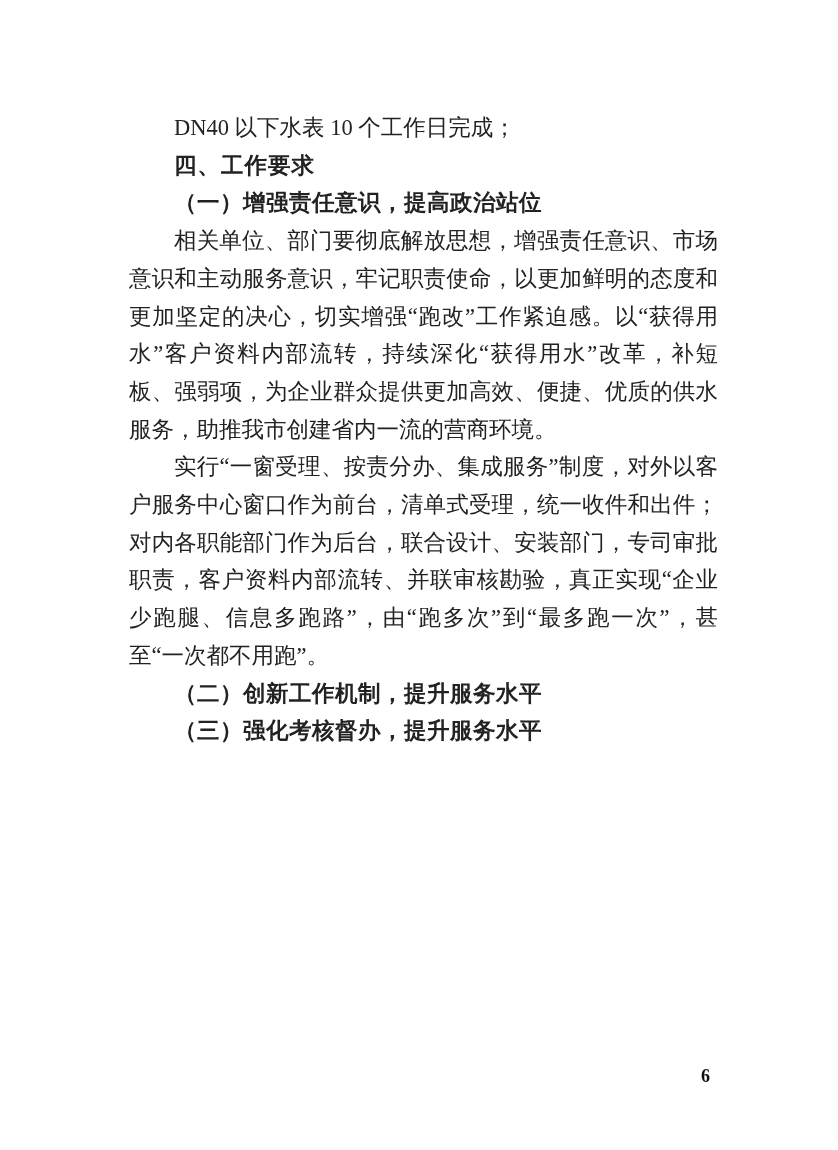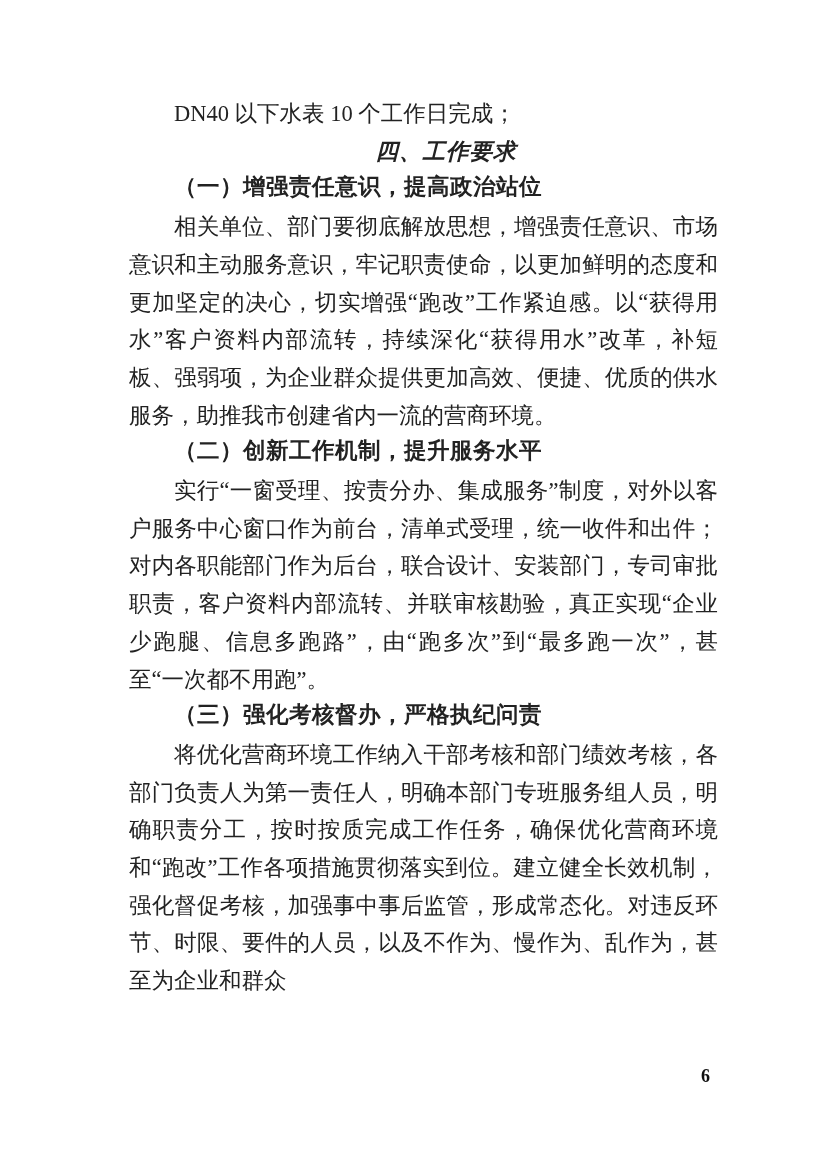--- a/index.html
+++ b/index.html
@@ -11,45 +11,44 @@
     position: relative;
     width: 838px;
     height: 1150px;
     background: #ffffff;
     overflow: hidden;
     color: #222222;
   }
   .content {
     position: absolute;
     left: 129px;
-    top: 95px;
+    top: 109px;
     width: 589px;
     font-family: "Liberation Serif", "DejaVu Serif", serif;
     font-size: 22.5px;
     line-height: 37.7px;
     color: #222222;
     text-align: justify;
   }
   .block { margin: 0; }
   .body-line {
     text-indent: 2em;
     text-align: left;
   }
   .heading1 {
     text-indent: 2em;
     font-weight: bold;
     font-family: "Liberation Sans", "DejaVu Sans", sans-serif;
     letter-spacing: 1px;
-    text-align: center;
-    font-style: italic;
+    text-align: left;
   }
   .heading2 {
     text-indent: 2em;
     font-weight: bold;
-    font-family: Liberation Mono, monospace;
+    font-family: Liberation Sans, sans-serif;
     letter-spacing: 0.5px;
     text-align: left;
   }
   .paragraph {
     text-indent: 2em;
   }
   .page-number {
     position: absolute;
     left: 701px;
     top: 1066px;
@@ -61,19 +60,18 @@
 </style>
 </head>
 <body>
 
 <div class="page">
   <div class="content" id="doc-body">
       <div class="block body-line">DN40 以下水表 10 个工作日完成；</div>
       <div class="block heading1">四、工作要求</div>
       <div class="block heading2">（一）增强责任意识，提高政治站位</div>
       <div class="block paragraph">相关单位、部门要彻底解放思想，增强责任意识、市场意识和主动服务意识，牢记职责使命，以更加鲜明的态度和更加坚定的决心，切实增强“跑改”工作紧迫感。以“获得用水”客户资料内部流转，持续深化“获得用水”改革，补短板、强弱项，为企业群众提供更加高效、便捷、优质的供水服务，助推我市创建省内一流的营商环境。</div>
+      <div class="block paragraph">实行“一窗受理、按责分办、集成服务”制度，对外以客户服务中心窗口作为前台，清单式受理，统一收件和出件；对内各职能部门作为后台，联合设计、安装部门，专司审批职责，客户资料内部流转、并联审核勘验，真正实现“企业少跑腿、信息多跑路”，由“跑多次”到“最多跑一次”，甚至“一次都不用跑”。</div>
       <div class="block heading2">（二）创新工作机制，提升服务水平</div>
-      <div class="block paragraph">实行“一窗受理、按责分办、集成服务”制度，对外以客户服务中心窗口作为前台，清单式受理，统一收件和出件；对内各职能部门作为后台，联合设计、安装部门，专司审批职责，客户资料内部流转、并联审核勘验，真正实现“企业少跑腿、信息多跑路”，由“跑多次”到“最多跑一次”，甚至“一次都不用跑”。</div>
-      <div class="block heading2">（三）强化考核督办，严格执纪问责</div>
-      <div class="block paragraph">将优化营商环境工作纳入干部考核和部门绩效考核，各部门负责人为第一责任人，明确本部门专班服务组人员，明确职责分工，按时按质完成工作任务，确保优化营商环境和“跑改”工作各项措施贯彻落实到位。建立健全长效机制，强化督促考核，加强事中事后监管，形成常态化。对违反环节、时限、要件的人员，以及不作为、慢作为、乱作为，甚至为企业和群众</div>
+      <div class="block heading2">（三）强化考核督办，提升服务水平</div>
     </div>
   <div class="page-number">6</div>
 </div>
 
 </body></html>

